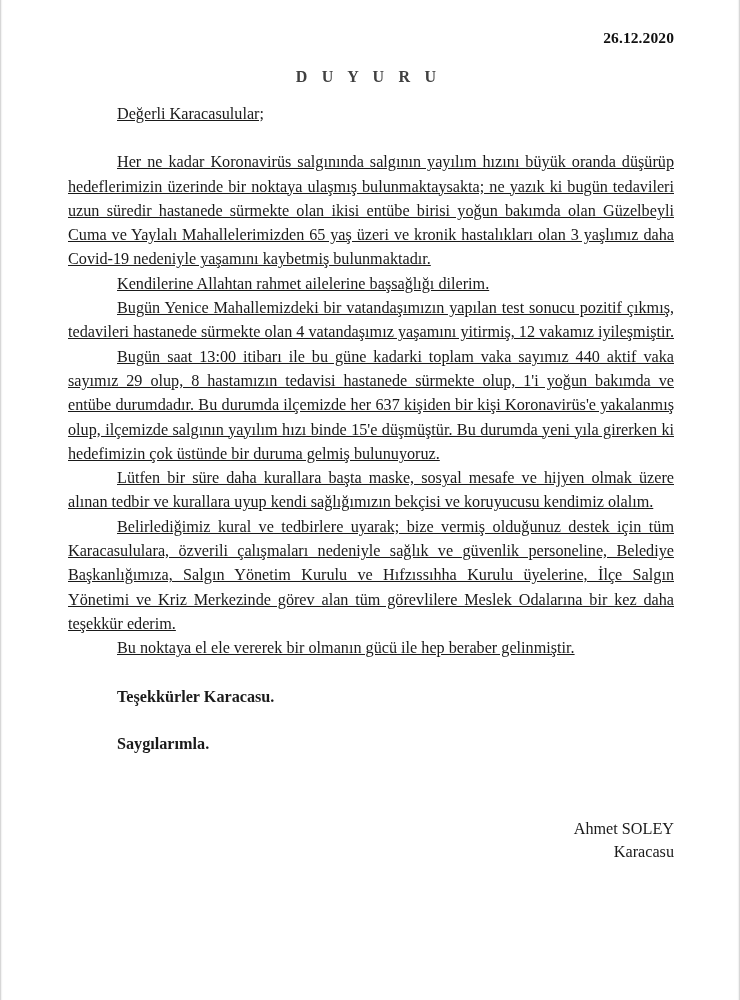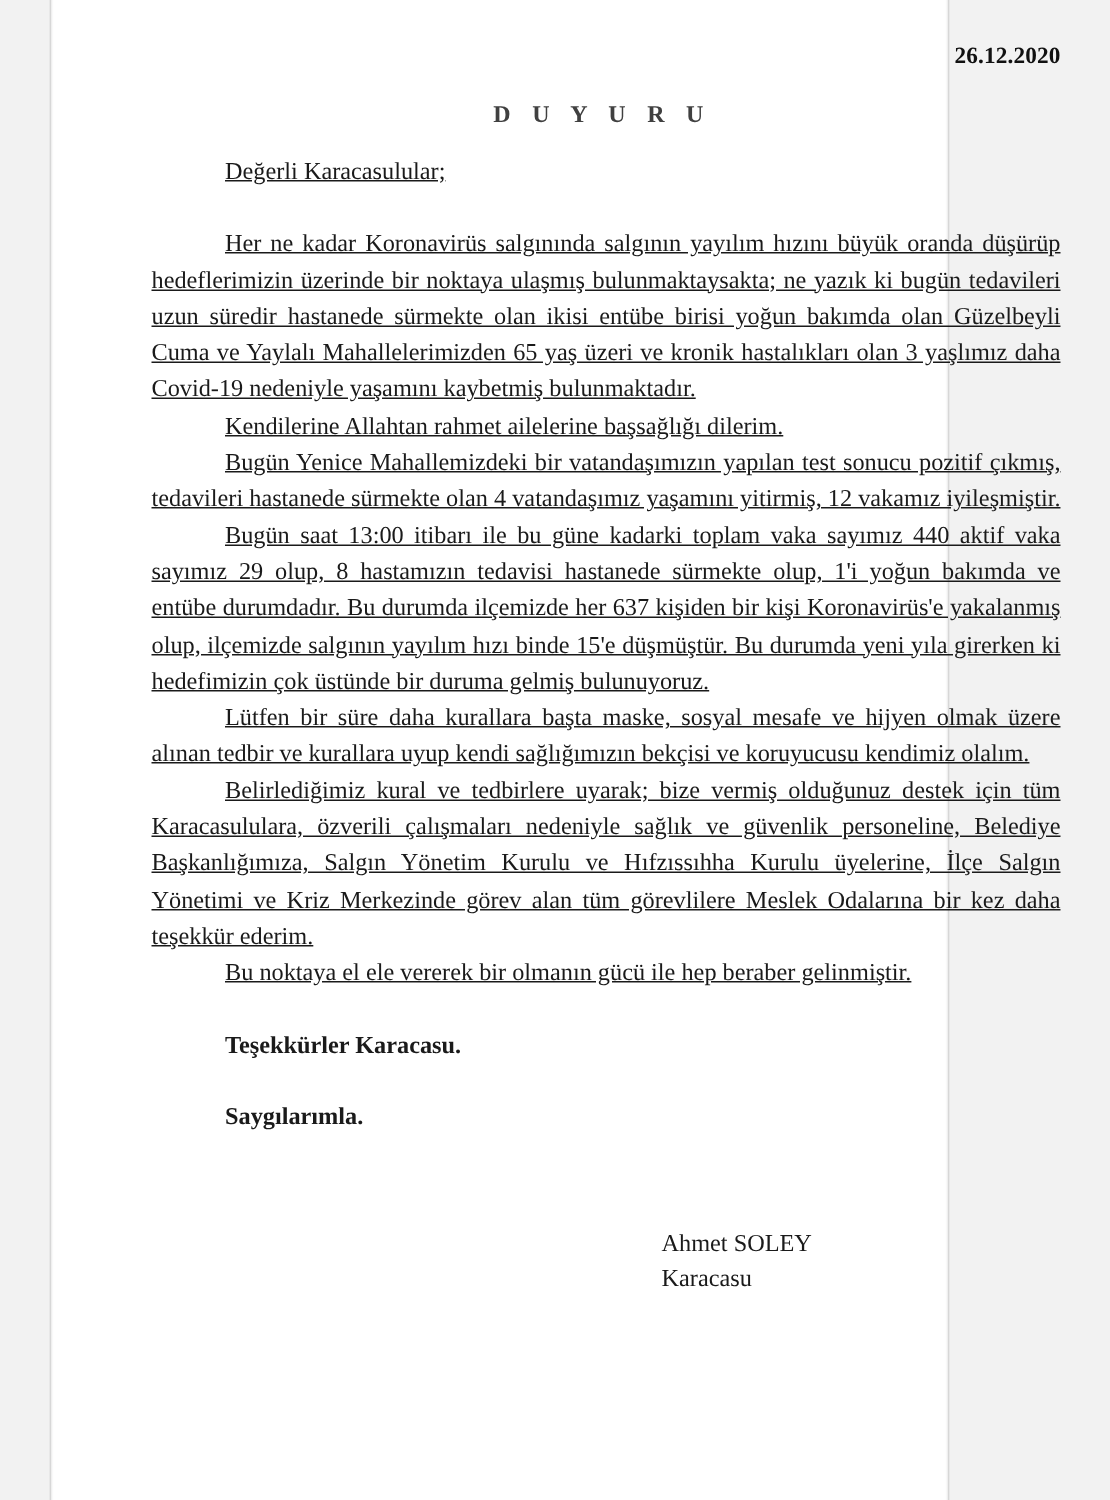--- a/index.html
+++ b/index.html
@@ -8,29 +8,28 @@
   }
   body {
     width: 740px;
     height: 1000px;
     background: #f2f2f2;
     font-family: "Liberation Serif", "DejaVu Serif", serif;
     overflow: hidden;
   }
   .page {
     position: relative;
-    width: 600px;
+    width: 740px;
     height: 1000px;
     background: #ffffff;
     box-sizing: border-box;
     border-left: 1px solid #d7d7d7;
     border-right: 1px solid #d7d7d7;
     box-shadow: inset 2px 0 2px -2px rgba(0,0,0,0.18),
                 inset -2px 0 2px -2px rgba(0,0,0,0.18);
-    margin-left: 33px;
   }
   .sheet {
     position: absolute;
     left: 67px;
     top: 0;
     width: 606px;
   }
 
   .date-line {
     text-align: right;
@@ -90,21 +89,21 @@
   .closing-block p {
     margin: 0;
     text-indent: 49px;
   }
   .closing-block p.spaced {
     margin-top: 23px;
   }
 
   .signature {
     margin-top: 62px;
-    text-align: left;
+    text-align: right;
     font-size: 16.2px;
     line-height: 23px;
     color: #1a1a1a;
     padding-left: 340px;
   }
   .signature div {
     white-space: nowrap;
   }
 </style>
 </head>

